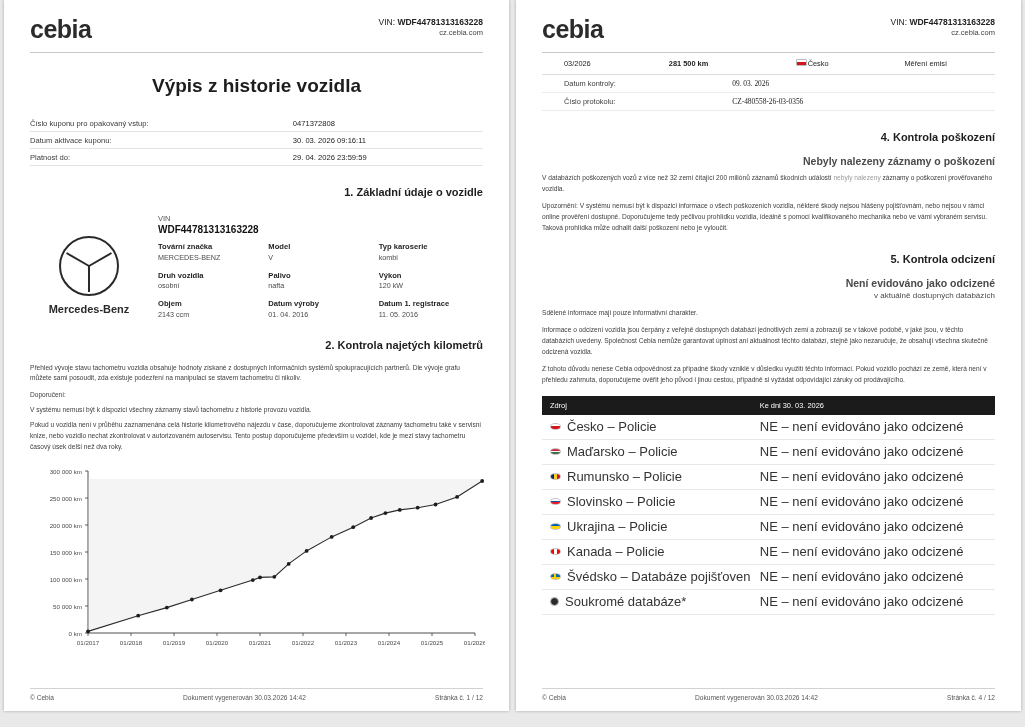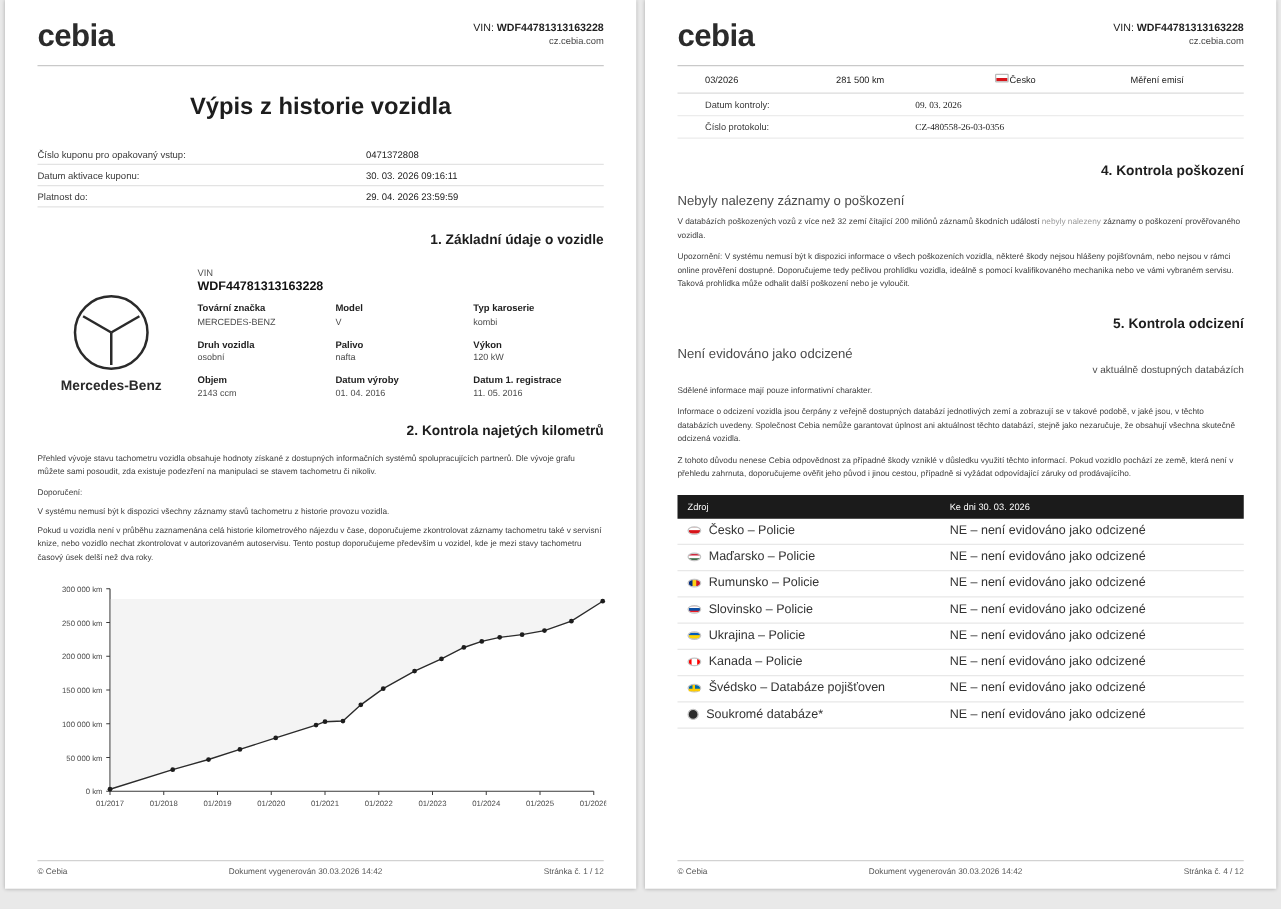--- a/index.html
+++ b/index.html
@@ -49,22 +49,22 @@
   
   h1.doc-title {
     font-size: 19px; font-weight: bold; color: #1d1d1d;
     text-align: center; margin: 22px 0 18px 0;
   }
   h2.section-title {
     font-size: 11px; font-weight: bold; color: #1d1d1d;
     text-align: right; margin: 20px 0 12px 0;
   }
   h3.sub-title {
-    font-size: 10.5px; color: #4a4a4a; text-align: left;
-    font-weight: normal; margin: 10px 0 2px 0;
+    font-size: 10.5px; color: #4a4a4a; text-align: right;
+    font-weight: bold; margin: 10px 0 2px 0;
   }
   .sub-title2 {
     font-size: 8px; color: #4a4a4a; text-align: right; margin: 0 0 8px 0;
   }
 
   
   .kv-rows { margin: 0 0 4px 0; }
   .kv-row {
     display: flex; font-size: 7.6px; color: #3a3a3a;
     padding: 3.5px 0; border-bottom: 1px solid #e3e3e3;
@@ -117,21 +117,21 @@
   .chart-wrap { margin-top: 10px; height: 205px; position: relative; }
   .chart-svg { display: block; }
 
   
   .rt-head {
     display: flex; font-size: 7.4px; color: #222;
     padding: 6px 0 6px 0; border-bottom: 1px solid #dcdcdc;
     align-items: center;
   }
   .rt-head .c1 { width: 28%; padding-left: 22px;}
-  .rt-head .c2 { width: 28%; }
+  .rt-head .c2 { width: 28%; font-weight: bold; }
   .rt-head .c3 { width: 24%; display:flex; align-items:flex-start; gap:1px;}
   .rt-head .c4 { width: 20%; }
   .flag-dot {
     display: inline-block; width: 11px; height: 7px; border-radius: 1px;
     background: linear-gradient(to bottom,#fff 0 50%, #d7141a 50% 100%);
     border: 0.5px solid #bbb; position: relative;
   }
   .rt-row {
     display: flex; font-size: 7.4px; color: #3a3a3a;
     padding: 4px 0; border-bottom: 1px solid #ececec;
@@ -140,21 +140,21 @@
   .rt-row .v { width: 58%; color: #222; font-family: Liberation Serif, serif; }
 
   
   .theft-head {
     background: #1b1b1b; color: #fff; display: flex;
     font-size: 7.4px; padding: 5px 8px; margin-top: 10px;
   }
   .theft-head .c1 { width: 48%; }
   .theft-head .c2 { width: 52%; }
   .theft-row {
-    display: flex; font-size: 10px; color: #333;
+    display: flex; font-size: 13px; color: #333;
     padding: 4.5px 8px; border-bottom: 1px solid #e8e8e8;
     align-items: center;
   }
   .theft-row .c1 { width: 48%; display: flex; align-items: center; gap: 6px; }
   .theft-row .c2 { width: 52%; }
   .fl {
     width: 11px; height: 7.5px; border-radius: 50%/45%;
     display: inline-block; flex: 0 0 auto; border: 0.5px solid #c4c4c4;
   }
   .fl.cz { background: linear-gradient(to bottom,#fff 0 50%,#d7141a 50% 100%); }

